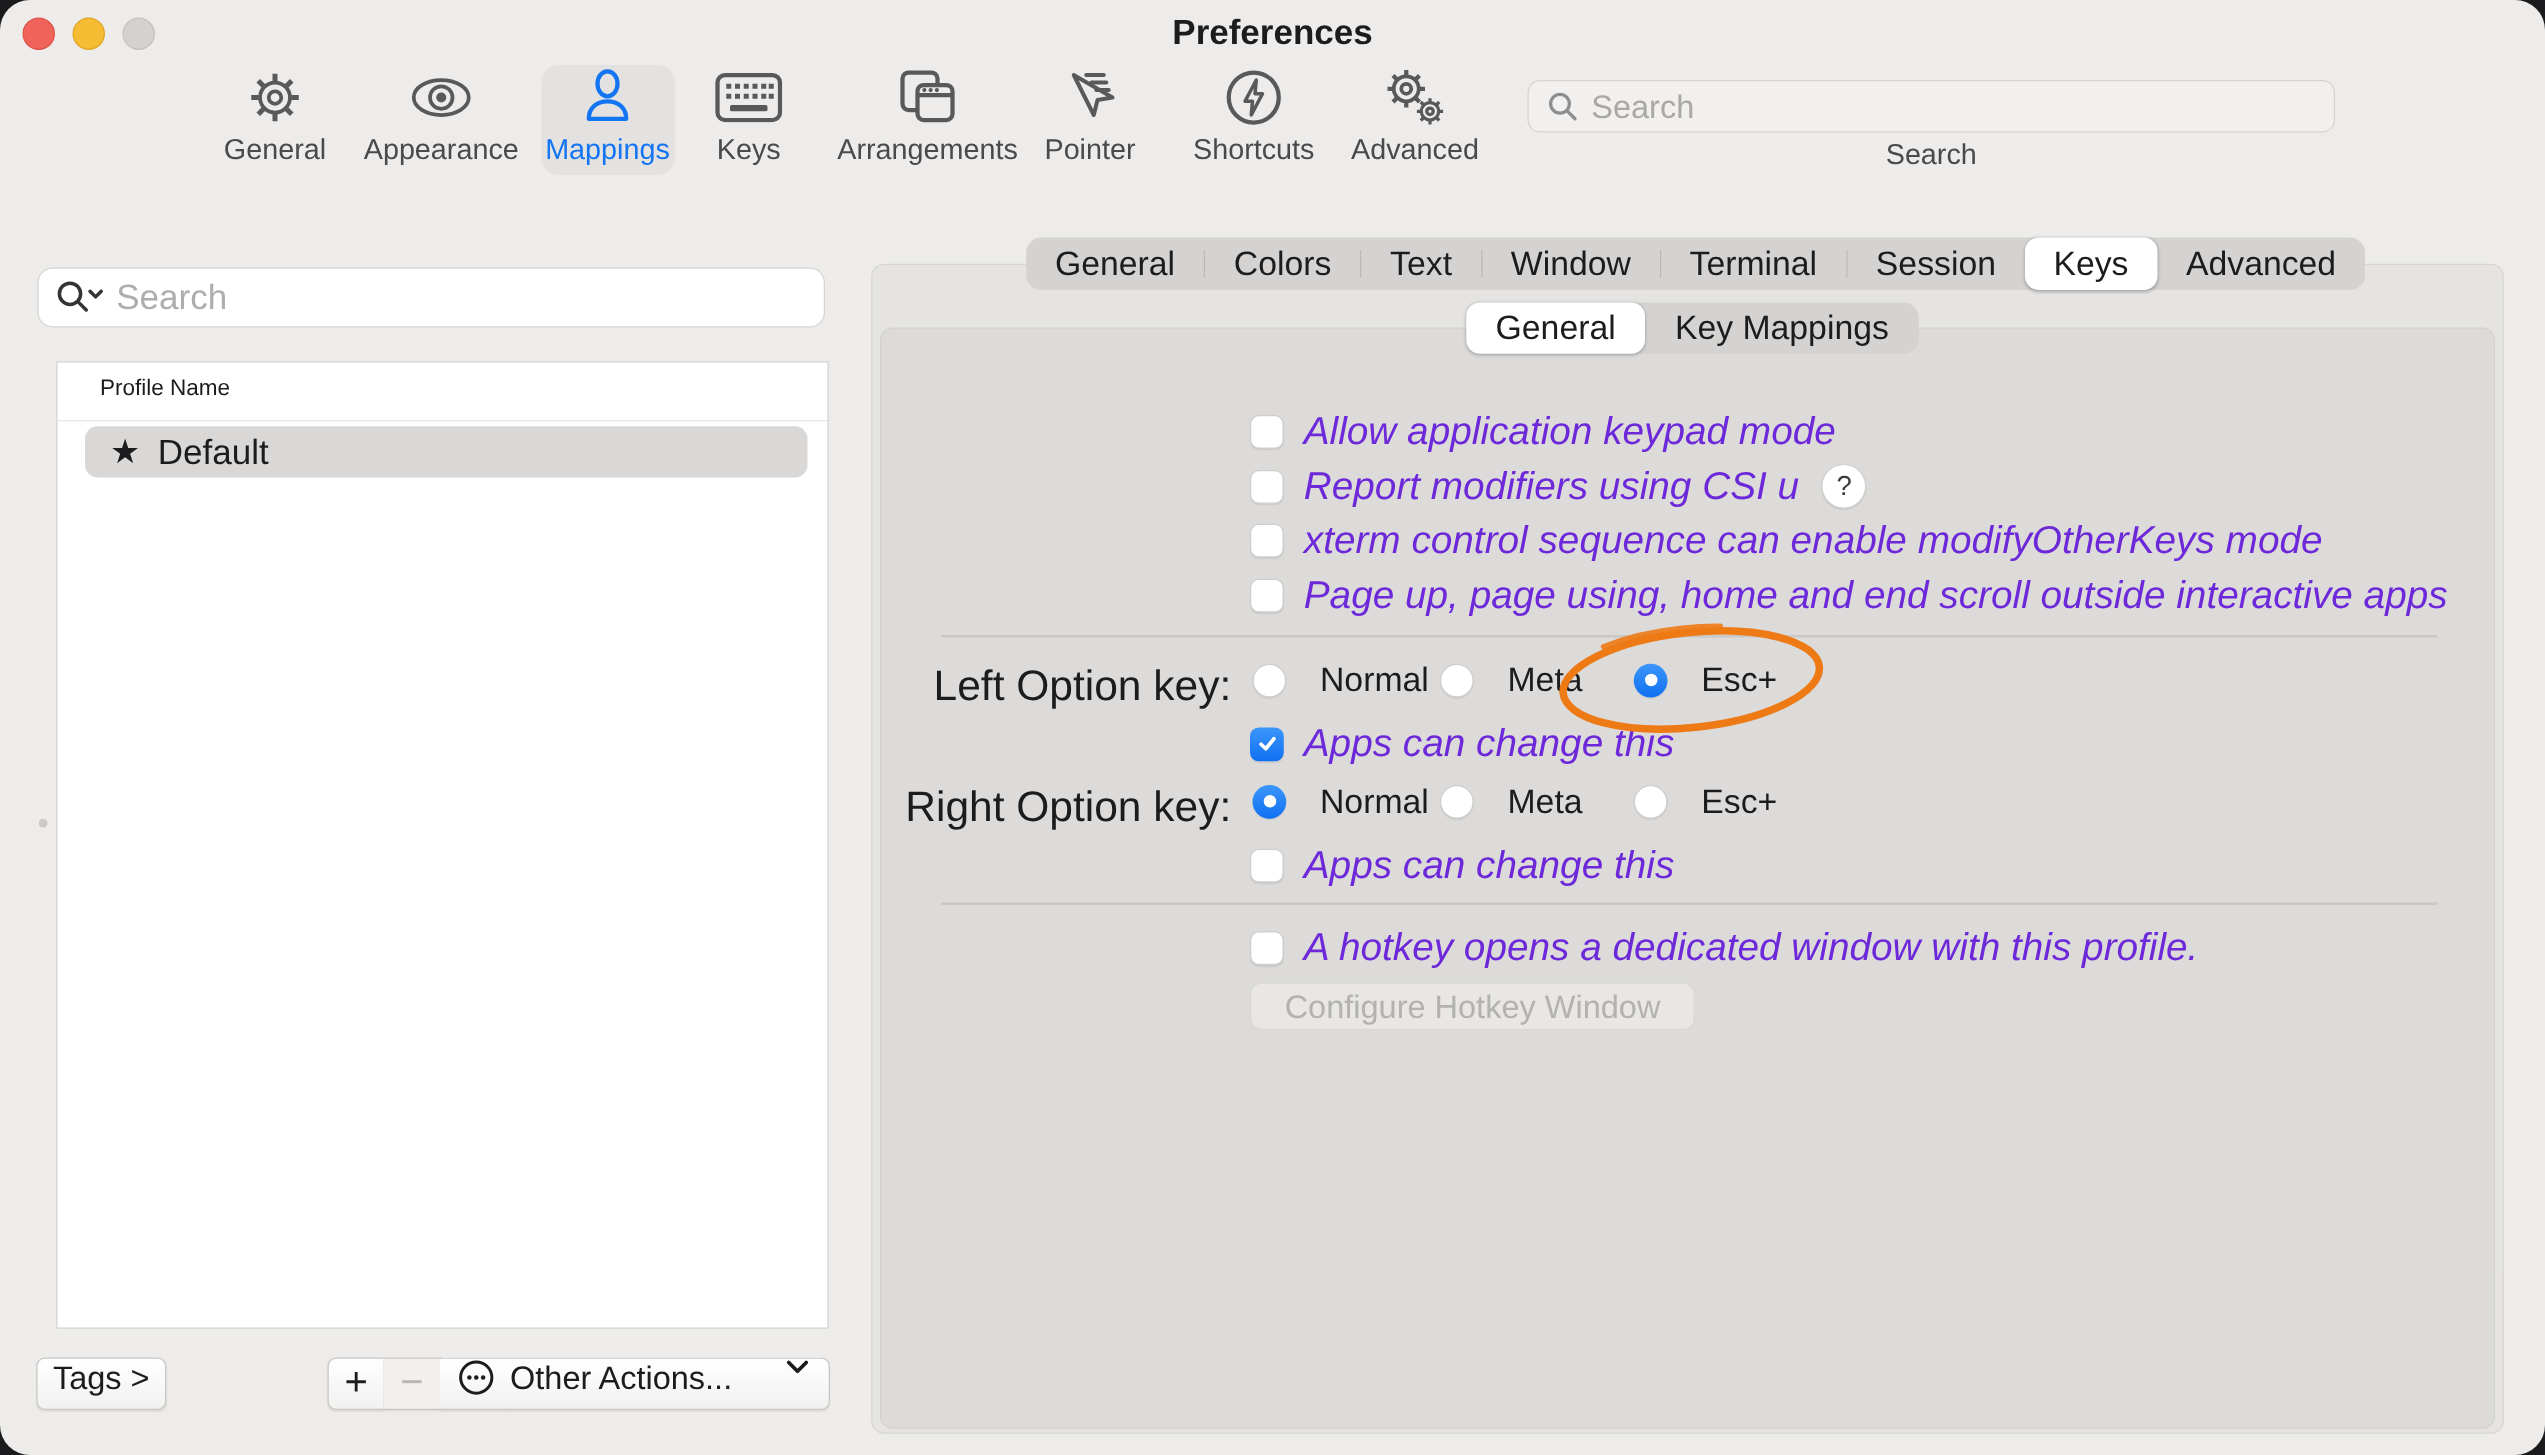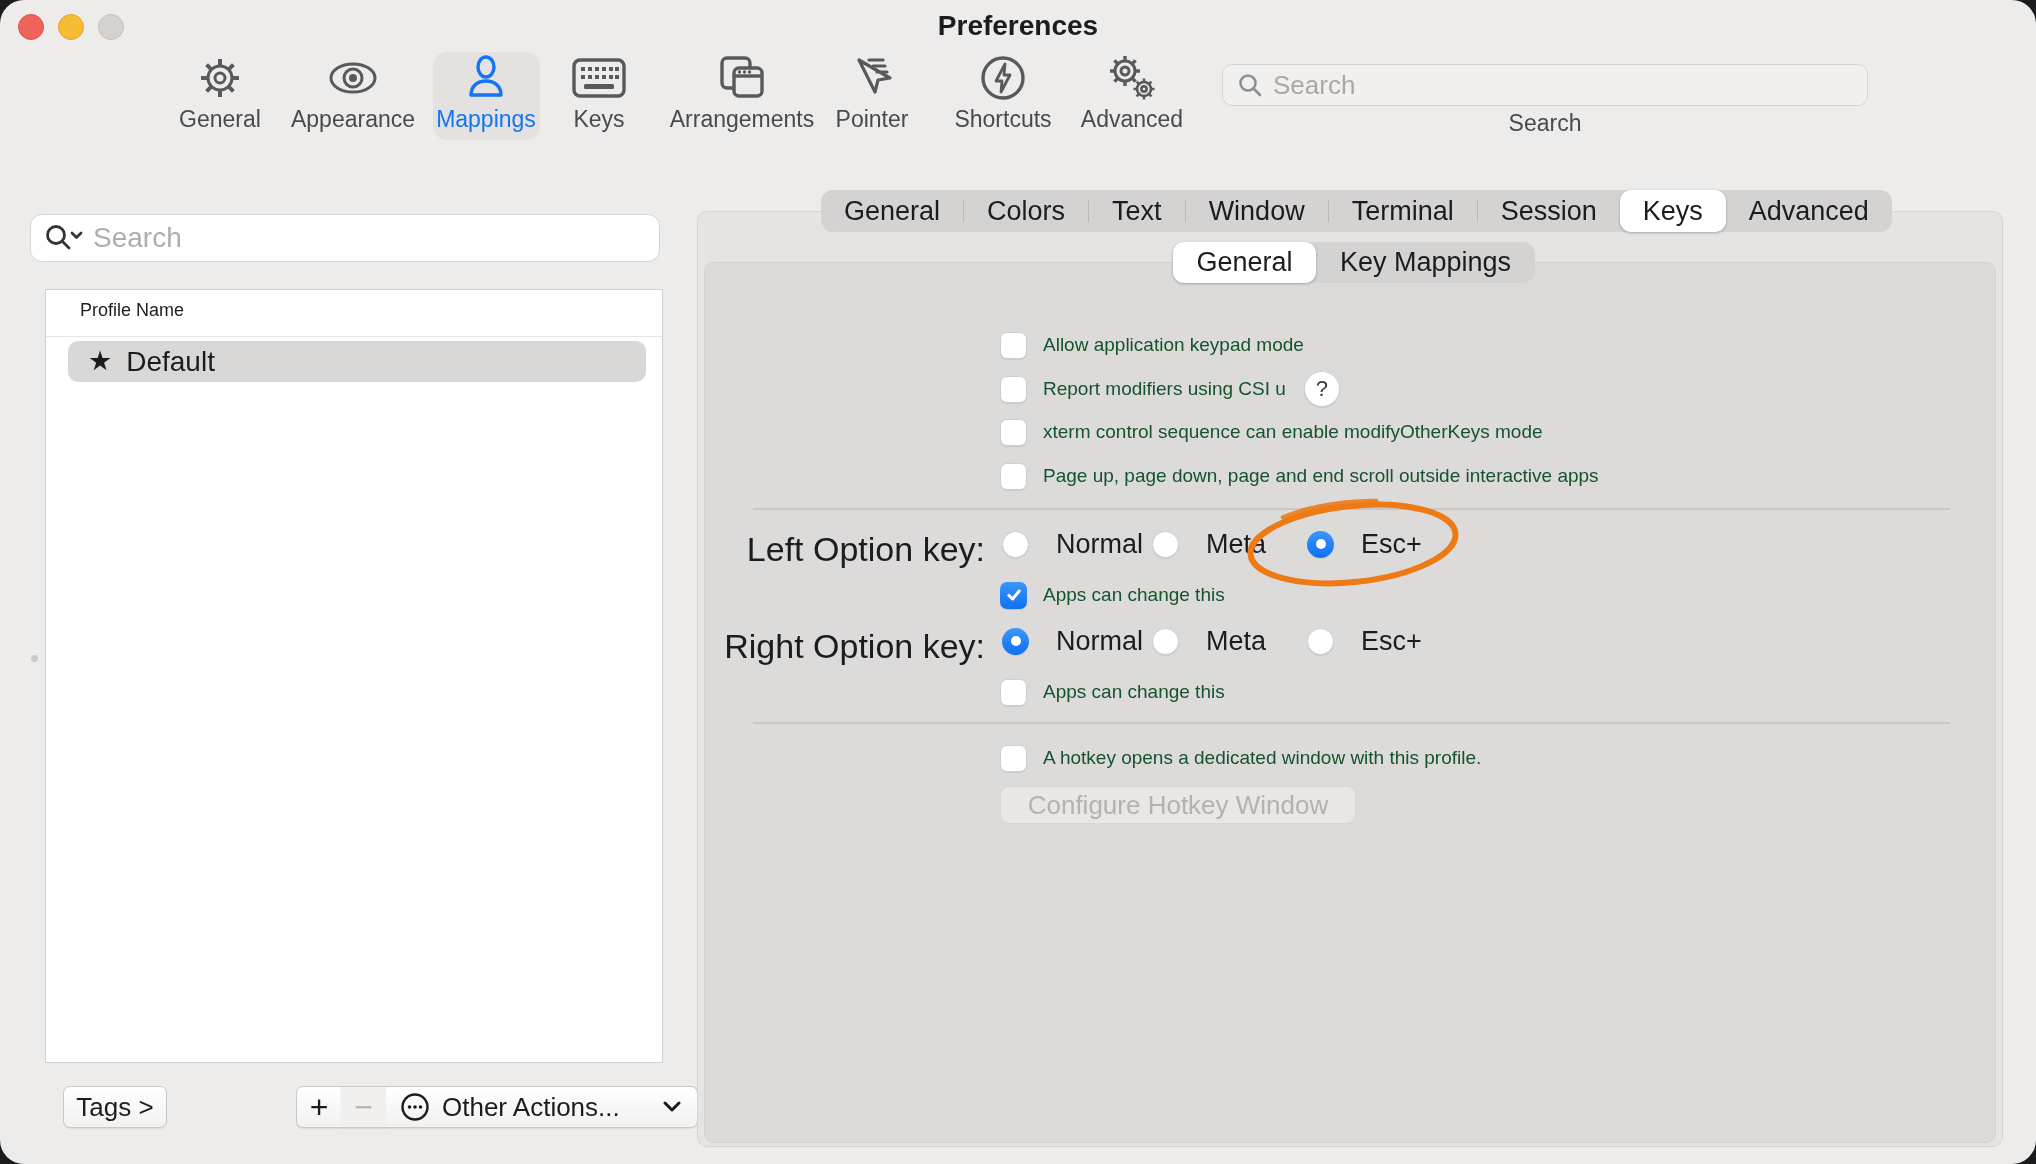--- a/index.html
+++ b/index.html
@@ -32,22 +32,22 @@
   #sb-search .ph{font-size:28px;color:#aeadab;margin-left:10px;}
   #list-box{left:45px;top:289px;width:618px;height:774px;background:#fff;border:1px solid #d0cfcd;box-sizing:border-box;}
   #list-header{left:80px;top:300px;font-size:18px;color:#1c1c1e;}
   #list-divider{left:46px;top:336px;width:616px;height:1px;background:#e6e5e4;}
   #row-default{left:68px;top:341px;width:578px;height:41px;background:#d9d8d6;border-radius:10px;
                display:flex;align-items:center;padding-left:20px;box-sizing:border-box;}
   #row-default .star{font-size:27px;line-height:27px;margin-right:14px;}
   #row-default .nm{font-size:28px;}
 
   .mac-btn{background:linear-gradient(180deg,#ffffff,#f2f1f0);border:1px solid #c9c8c6;border-radius:7px;
-           box-shadow:0 1px 1px rgba(0,0,0,.07);display:flex;align-items:center;justify-content:center;
-           box-sizing:border-box;font-size:26px;color:#1c1c1e;margin-left:34px;}
+           box-shadow:0 1px 1px rgba(0,0,0,.07);display:flex;align-items:flex-start;justify-content:center;
+           box-sizing:border-box;font-size:26px;color:#1c1c1e;}
   #btn-tags{left:29px;top:1086px;width:104px;height:42px;}
   #btn-add{left:262px;top:1086px;width:46px;height:42px;font-size:32px;border-top-right-radius:0;border-bottom-right-radius:0;}
   #btn-remove{left:307px;top:1086px;width:46px;height:42px;font-size:32px;color:#b7b6b4;background:#f1f0ef;
               border-radius:0;border-left:none;}
   #btn-actions{left:352px;top:1086px;width:312px;height:42px;justify-content:flex-start;padding:0 14px;
                border-top-left-radius:0;border-bottom-left-radius:0;border-left:none;}
   #btn-actions .txt{margin-left:12px;flex:1;text-align:left;}
 
   
   #box-outer{left:697px;top:211px;width:1306px;height:936px;background:#e5e4e2;border:1px solid #d6d5d3;
@@ -70,21 +70,21 @@
   
   .cb{width:27px;height:27px;border-radius:7px;background:#fff;border:1px solid #cfcecd;
       box-shadow:0 1px 1px rgba(0,0,0,.08);box-sizing:border-box;flex:none;}
   .cb.on{background:linear-gradient(180deg,#3c96fb,#0f70f2);border:none;display:flex;align-items:center;justify-content:center;}
   .rd{width:27px;height:27px;border-radius:50%;background:#fff;border:1px solid #cfcecd;
       box-shadow:0 1px 1px rgba(0,0,0,.08);box-sizing:border-box;flex:none;position:relative;}
   .rd.on{background:linear-gradient(180deg,#3c96fb,#0f70f2);border:none;}
   .rd.on::after{content:"";position:absolute;left:50%;top:50%;width:10px;height:10px;margin:-5px 0 0 -5px;
                 border-radius:50%;background:#fff;}
   .crow{position:absolute;display:flex;align-items:center;gap:16px;height:28px;}
-  .crow .lab{font-size:19px;color:#14532d;white-space:nowrap;}
+  .crow .lab{font-size:31px;color:#6d28d9;white-space:nowrap;font-style:italic;}
   .help{width:36px;height:36px;border-radius:50%;background:#fff;border:1px solid #d2d1d0;
         box-shadow:0 1px 1px rgba(0,0,0,.1);display:flex;align-items:center;justify-content:center;
         font-size:22px;color:#3c3c3e;box-sizing:border-box;margin-left:2px;}
   .optlabel{position:absolute;left:700px;width:285px;text-align:right;font-size:34px;color:#1c1c1e;}
   .rpair{position:absolute;display:flex;align-items:center;gap:27px;height:28px;}
   .rpair .lab{font-size:27px;color:#1c1c1e;white-space:nowrap;}
   .divider{position:absolute;height:2px;background:#c9c8c6;left:753px;width:1197px;}
   #btn-hotkey{left:1000px;top:786px;width:356px;height:38px;background:#e8e7e5;border:1px solid #d8d7d5;
               border-radius:9px;display:flex;align-items:center;justify-content:center;font-size:26px;
               color:#b3b2b0;box-sizing:border-box;}
@@ -313,21 +313,21 @@
     <span class="cb"></span>
     <span class="lab">Report modifiers using CSI u</span>
     <span class="help">?</span>
   </div>
   <div class="crow" style="left:1000px;top:418px">
     <span class="cb"></span>
     <span class="lab">xterm control sequence can enable modifyOtherKeys mode</span>
   </div>
   <div class="crow" style="left:1000px;top:462px">
     <span class="cb"></span>
-    <span class="lab">Page up, page down, page and end scroll outside interactive apps</span>
+    <span class="lab">Page up, page using, home and end scroll outside interactive apps</span>
   </div>
 
   <div class="divider" style="top:508px"></div>
 
   <div class="optlabel" style="top:530px">Left Option key:</div>
   <div class="rpair" style="left:1002px;top:530px">
     <span class="rd"></span>
     <span class="lab">Normal</span>
   </div>
   <div class="rpair" style="left:1152px;top:530px">

